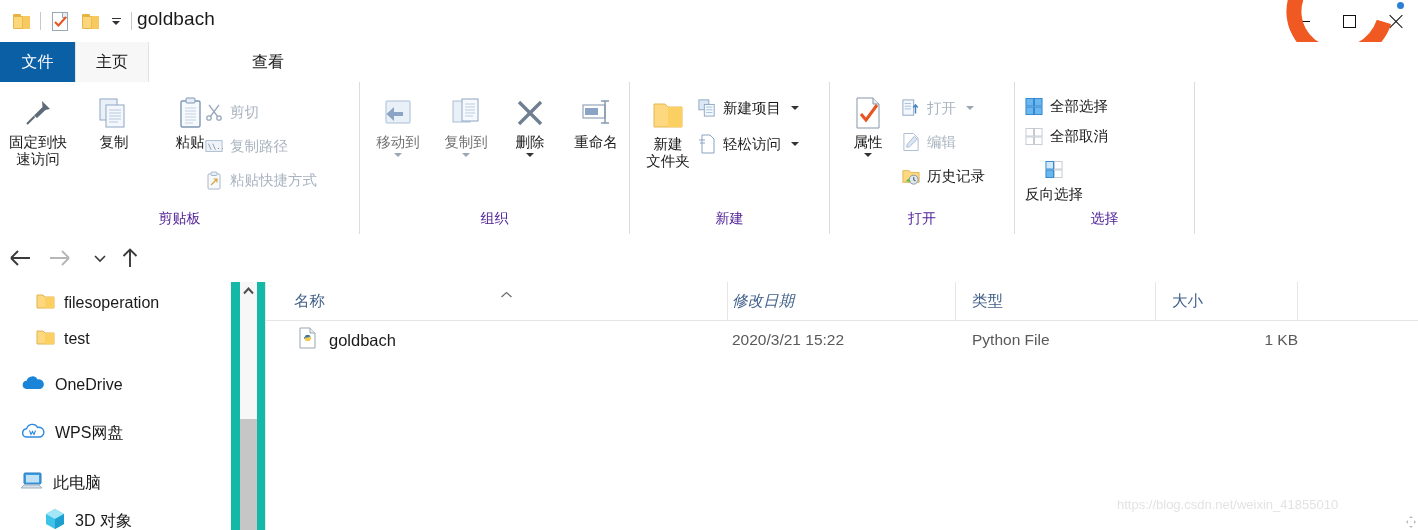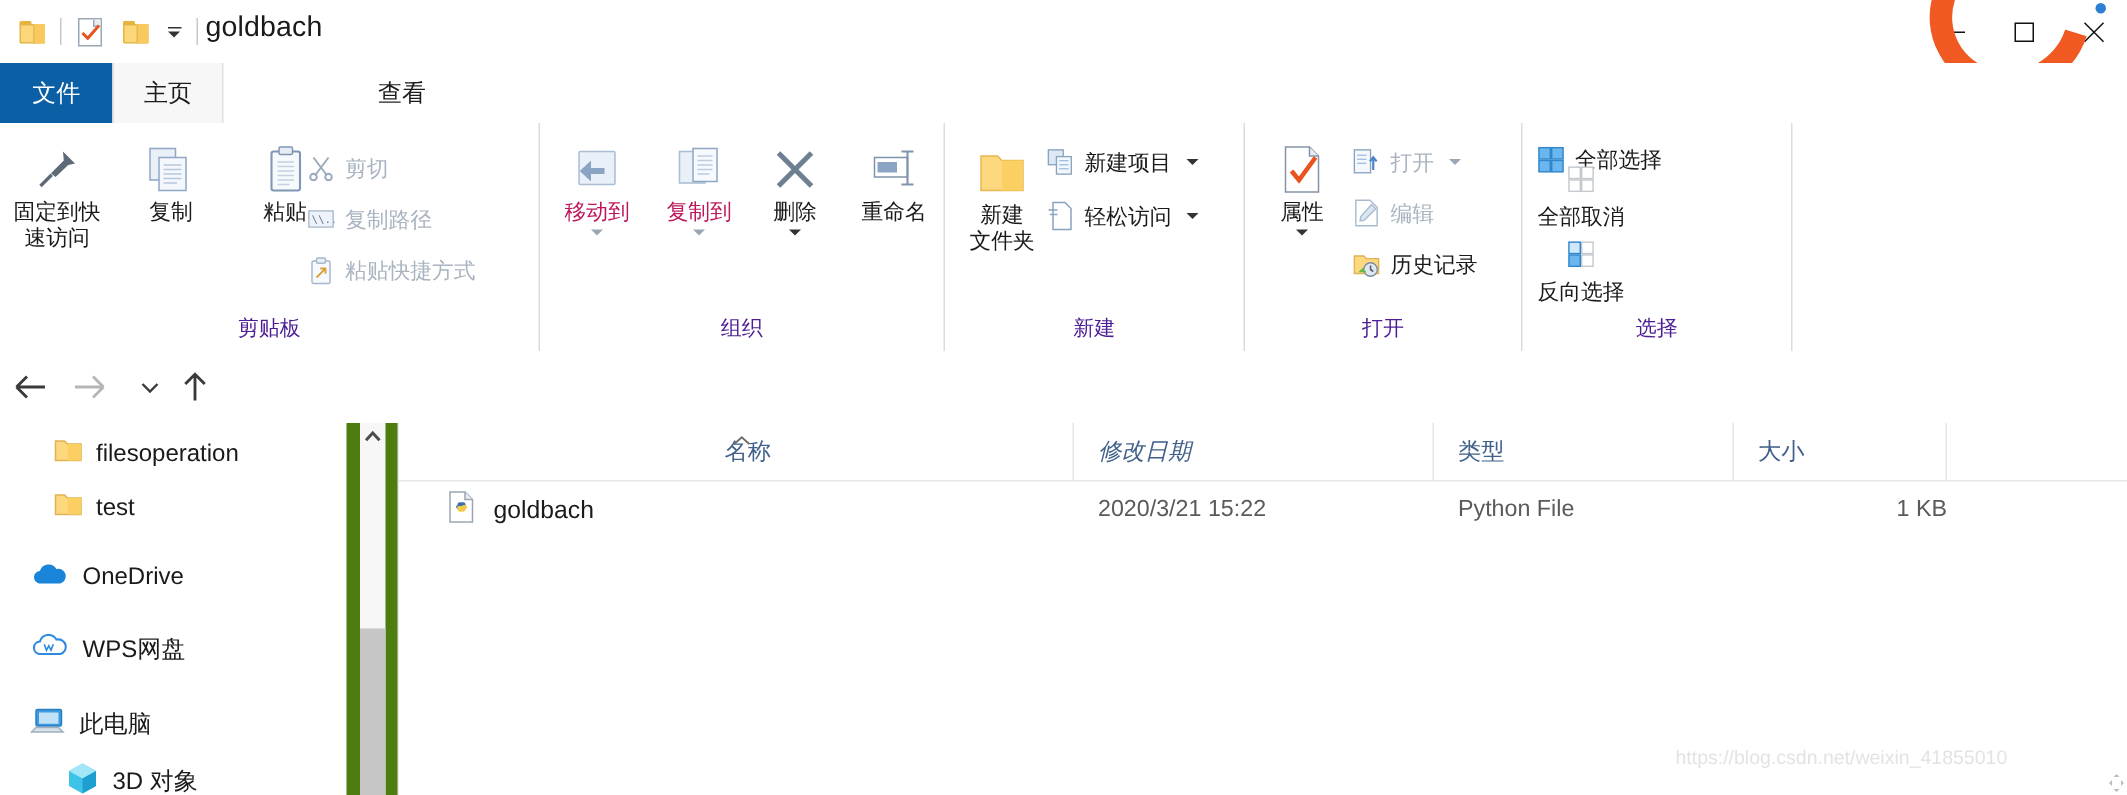--- a/index.html
+++ b/index.html
@@ -54,21 +54,21 @@
   .chev-up:before{left:-1px;transform:rotate(-40deg);}
   .chev-up:after{left:5px;transform:rotate(40deg);}
   .help-btn{width:23px;height:23px;border-radius:50%;background:#0b78d0;color:#fff;font-size:14px;display:flex;align-items:center;justify-content:center;font-weight:bold;}
 
   
   .ribbon{position:absolute;left:0;top:82px;width:1418px;height:152px;background:#fff;border-bottom:1px solid #d8d8d8;}
   .grp{position:absolute;top:0;height:152px;border-right:1px solid #dcdcdc;box-sizing:border-box;}
   .grp-label{position:absolute;bottom:6px;left:0;width:100%;text-align:center;font-size:14px;color:#4c1d95;}
   .bigbtn{position:absolute;display:flex;flex-direction:column;align-items:center;width:76px;}
   .bigbtn .lbl{font-size:14.5px;color:#1a1a1a;text-align:center;line-height:17px;margin-top:4px;}
-  .bigbtn .lbl.dim{color:#be185d;}
+  .bigbtn .lbl.dim{color:#737373;}
   .smbtn{position:absolute;display:flex;align-items:center;gap:7px;height:28px;}
   .smbtn .lbl{font-size:14.5px;color:#1a1a1a;white-space:nowrap;}
   .smbtn .lbl.dim{color:#a9b4c0;}
   .mini-caret{width:0;height:0;border-left:4px solid transparent;border-right:4px solid transparent;border-top:4px solid #333;margin-left:3px;}
   .mini-caret.dim{border-top-color:#9aa7b4;}
   .btn-caret{width:0;height:0;border-left:4px solid transparent;border-right:4px solid transparent;border-top:4px solid #333;margin-top:2px;}
 
   
   .ic{display:flex;align-items:center;justify-content:center;}
   .ic32{width:34px;height:34px;}
@@ -79,21 +79,21 @@
   .navbtn{position:absolute;top:8px;width:32px;height:32px;display:flex;align-items:center;justify-content:center;}
   .addrbar{position:absolute;left:150px;top:239px;width:1060px;height:34px;border:1px solid #0b78d0;background:#fff;box-sizing:border-box;display:flex;align-items:center;}
   .addr-folder{margin-left:6px;}
   .addr-text{margin-left:6px;font-size:17px;color:#fff;background:#0b6fd0;padding:2px 2px 3px 2px;white-space:nowrap;}
   .addr-chev{position:absolute;right:8px;top:11px;width:12px;height:12px;}
   .refresh{position:absolute;left:1216px;top:245px;width:22px;height:22px;}
   .searchbox{position:absolute;left:1248px;top:240px;width:152px;height:32px;border:1px solid #cfcfcf;background:#fff;box-sizing:border-box;display:flex;align-items:center;justify-content:space-between;padding:0 8px 0 10px;}
   .search-ph{font-size:15px;color:#555;white-space:nowrap;overflow:hidden;}
 
   
-  .content{position:absolute;left:0;top:282px;width:1418px;height:248px;background:#4d7c0f;}
+  .content{position:absolute;left:0;top:282px;width:1418px;height:248px;background:#14b8a6;}
   .navpane{position:absolute;left:0;top:0;width:231px;height:248px;background:#fff;}
   .navitem{position:absolute;left:0;display:flex;align-items:center;height:30px;font-size:16px;color:#1a1a1a;white-space:nowrap;}
   .navitem .nlbl{margin-left:9px;}
   .splitter{position:absolute;left:265px;top:0;width:1px;height:248px;background:#e6e6e6;}
 
   
   .sb{position:absolute;left:240px;top:0;width:17px;height:248px;background:#f7f7f7;}
   .sb-up{position:absolute;left:0;top:0;width:17px;height:17px;display:flex;align-items:center;justify-content:center;}
   .sb-thumb{position:absolute;left:0;top:137px;width:17px;height:111px;background:#c6c6c6;}
 
@@ -422,21 +422,21 @@
           <svg width="19" height="19" viewBox="0 0 19 19">
             <rect x="1" y="1" width="8" height="8" fill="#6ab6ef" stroke="#2f86cd"></rect>
             <rect x="10" y="1" width="8" height="8" fill="#6ab6ef" stroke="#2f86cd"></rect>
             <rect x="1" y="10" width="8" height="8" fill="#6ab6ef" stroke="#2f86cd"></rect>
             <rect x="10" y="10" width="8" height="8" fill="#6ab6ef" stroke="#2f86cd"></rect>
           </svg>
         </span>
         <span class="lbl">全部选择</span>
       </div>
 
-      <div class="smbtn" style="left:10px;top:28px;flex-direction:column;">
+      <div class="smbtn" style="left:10px;top:40px;">
         <span class="ic ic16">
           <svg width="19" height="19" viewBox="0 0 19 19">
             <rect x="1" y="1" width="8" height="8" fill="#fff" stroke="#c3c9cf"></rect>
             <rect x="10" y="1" width="8" height="8" fill="#fff" stroke="#c3c9cf"></rect>
             <rect x="1" y="10" width="8" height="8" fill="#fff" stroke="#c3c9cf"></rect>
             <rect x="10" y="10" width="8" height="8" fill="#fff" stroke="#c3c9cf"></rect>
           </svg>
         </span>
         <span class="lbl">全部取消</span>
       </div>
@@ -583,21 +583,21 @@
             </svg>
         </div>
         <div class="sb-thumb"></div>
       </div>
     </div>
 
     <div class="splitter"></div>
 
     <div class="listpane">
       <div class="hdrrow">
-        <div class="hdrcell" style="left:0;width:450px;justify-content:center;">
+        <div class="hdrcell" style="left:12px;width:450px;">
           <span>名称</span>
           <span class="sortcaret" style="left:222px;">
             <svg width="13" height="8" viewBox="0 0 13 8">
                 <path d="M1.5 6 L6.5 1.5 L11.5 6" stroke="#6f6f6f" stroke-width="1.3" fill="none"></path>
               </svg>
           </span>
         </div>
         <div class="hdrcell" style="left:450px;width:240px;font-style:italic;">
           <span>修改日期</span>
         </div>

